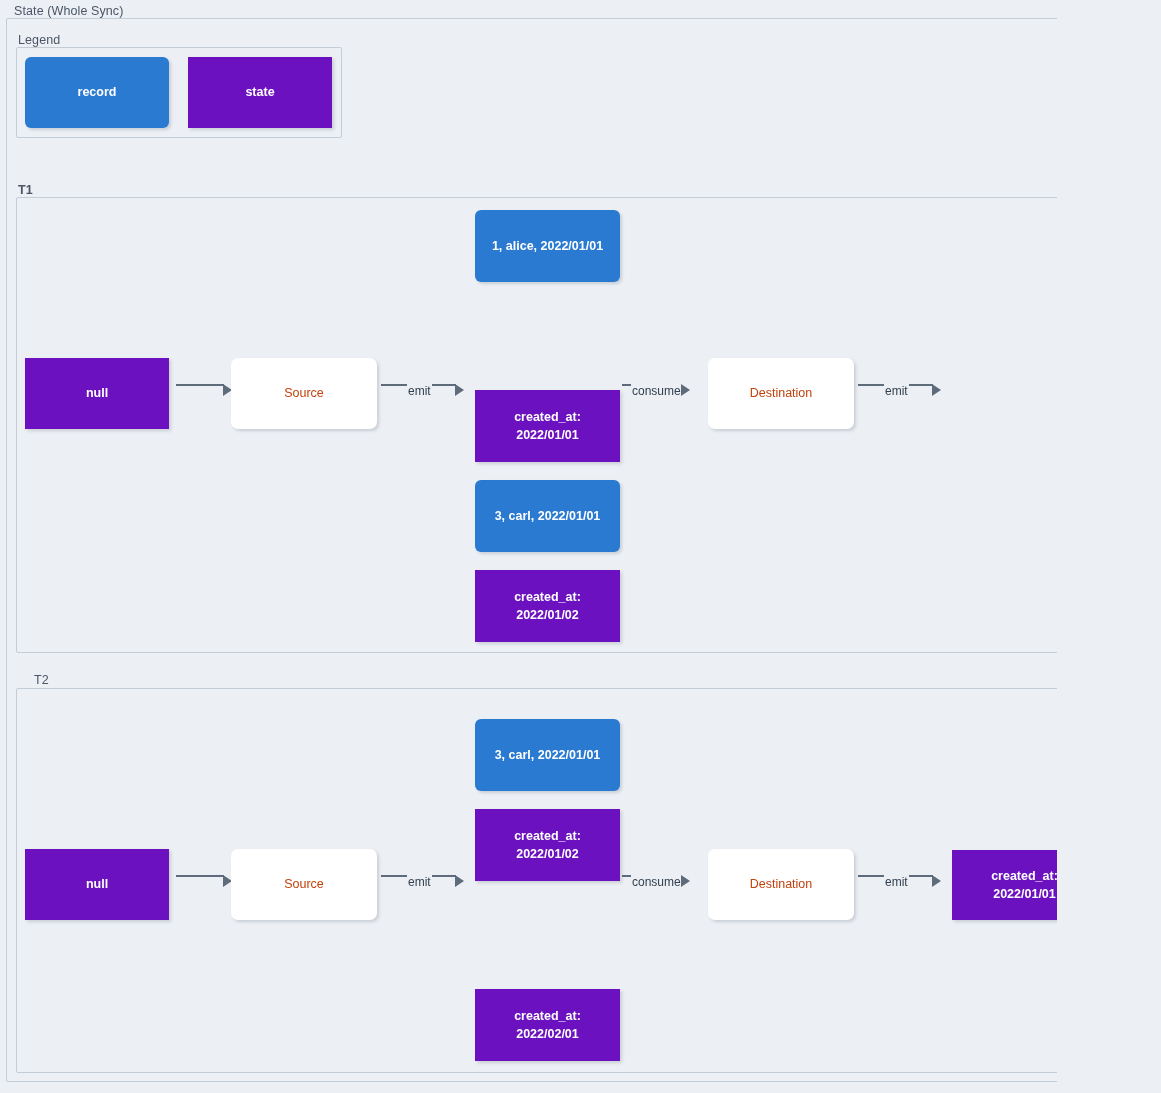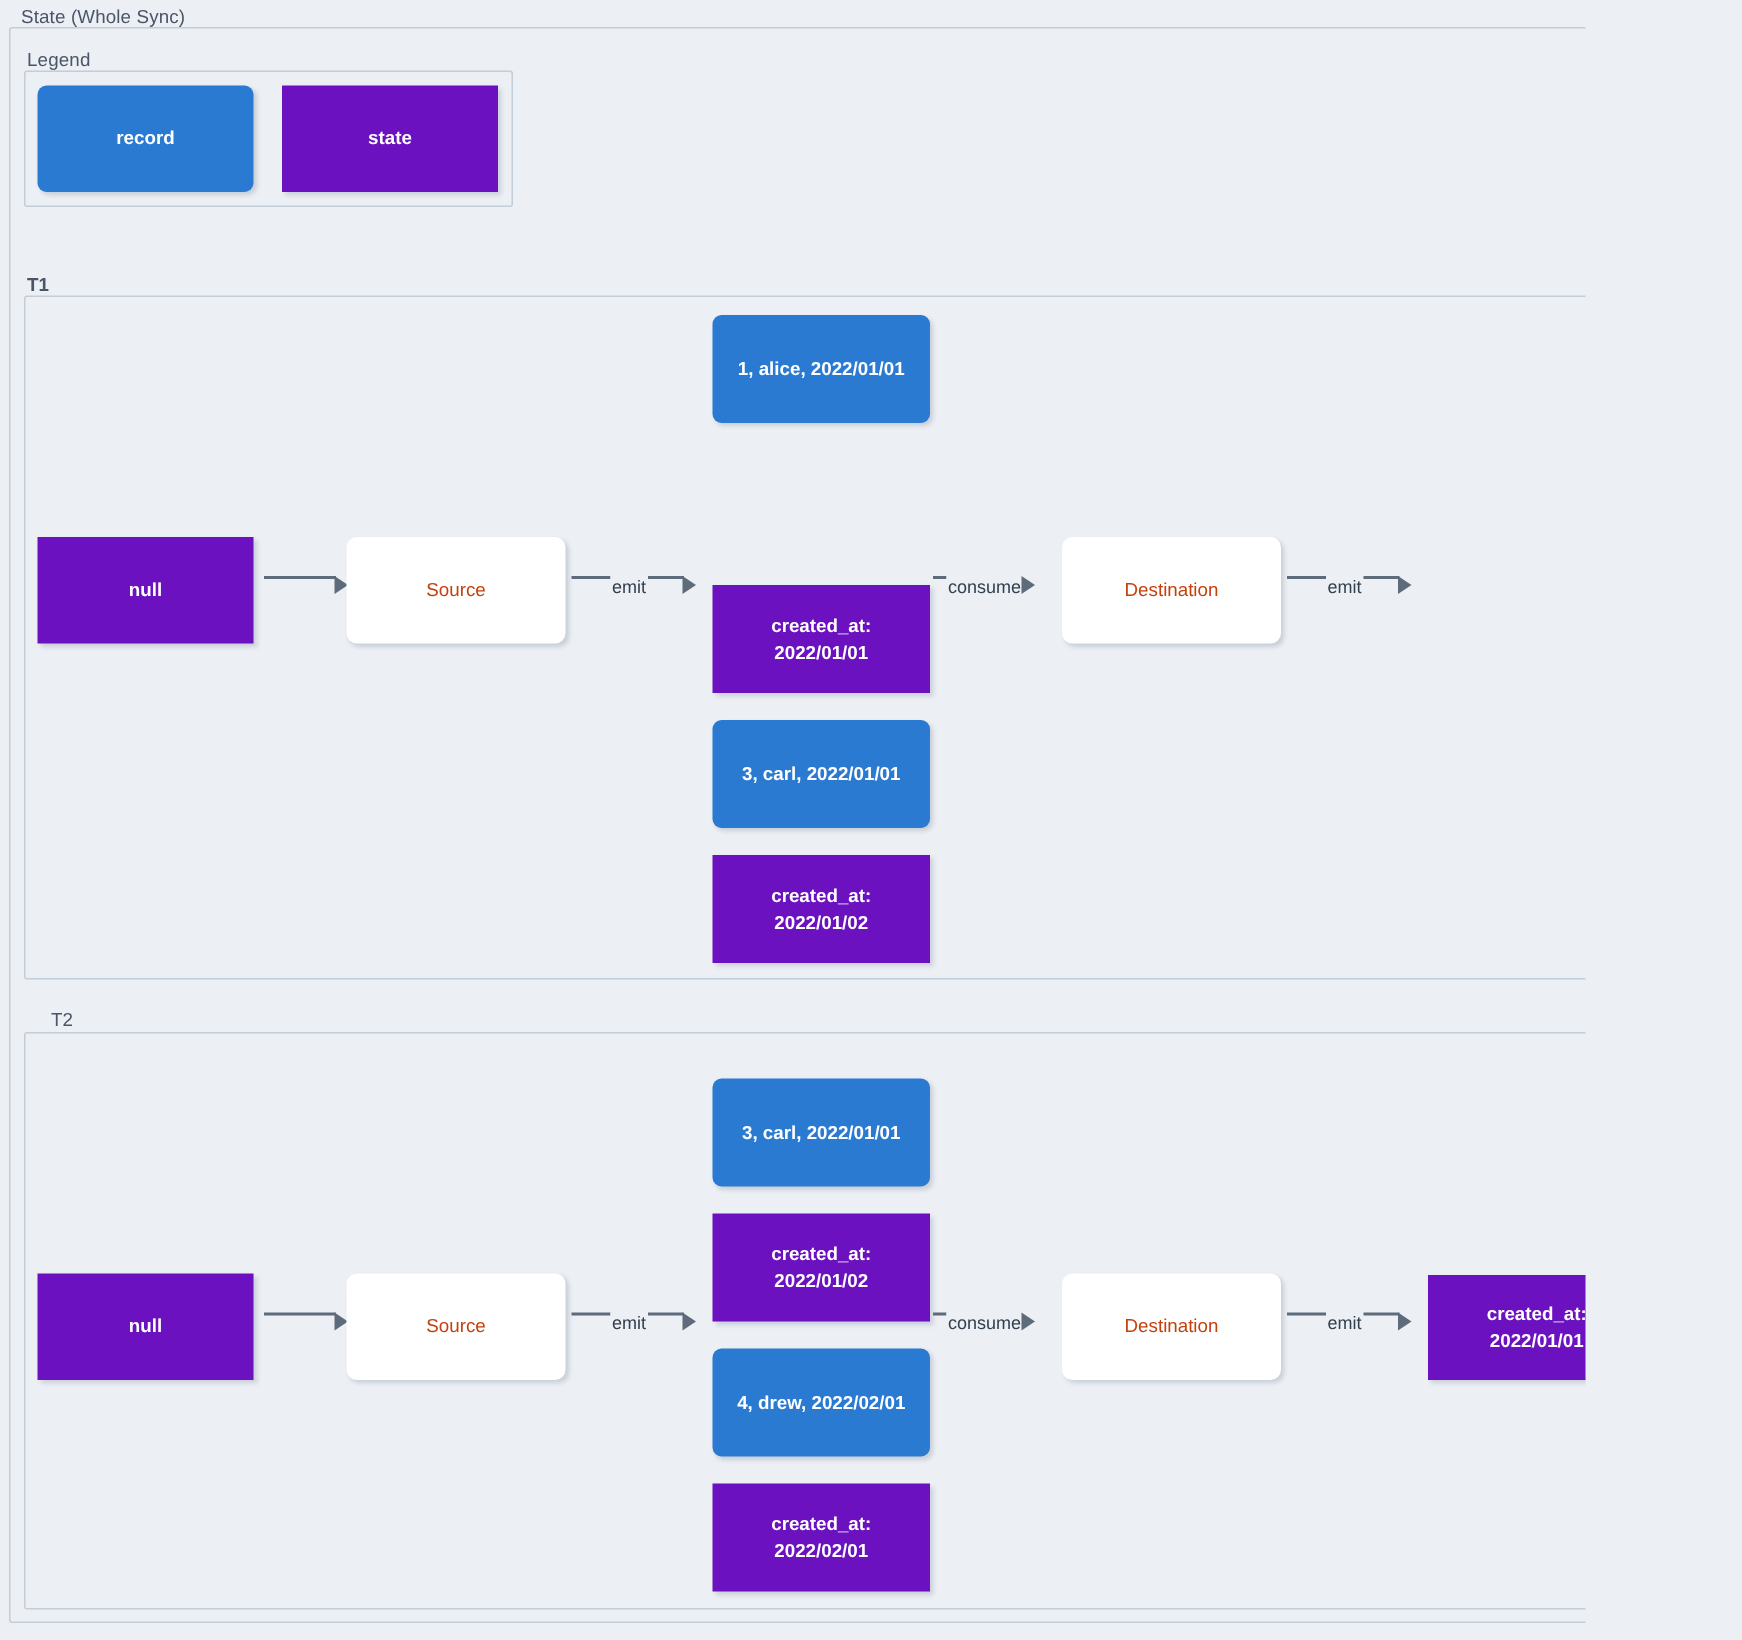--- a/index.html
+++ b/index.html
@@ -207,23 +207,20 @@
     <span class="head"></span>
   </div>
 
   <div class="node record" style="left:475px; top:719px; width:145px; height:72px;">
     <span class="lbl">3, carl, 2022/01/01</span>
   </div>
   <div class="node state" style="left:475px; top:809px; width:145px; height:72px;">
     <span class="lbl">created_at:
 2022/01/02</span>
   </div>
-  <div class="node record" style="left:475px; top:899px; width:145px; height:72px;">
-    <span class="lbl">4, drew, 2022/02/01</span>
-  </div>
   <div class="node state" style="left:475px; top:989px; width:145px; height:72px;">
     <span class="lbl">created_at:
 2022/02/01</span>
   </div>
 
   <div class="edge" style="left:622px; top:875px;">
     <span class="seg" style="width:9px;"></span>
     <span class="etext">consume</span>
     <span class="head"></span>
   </div>

